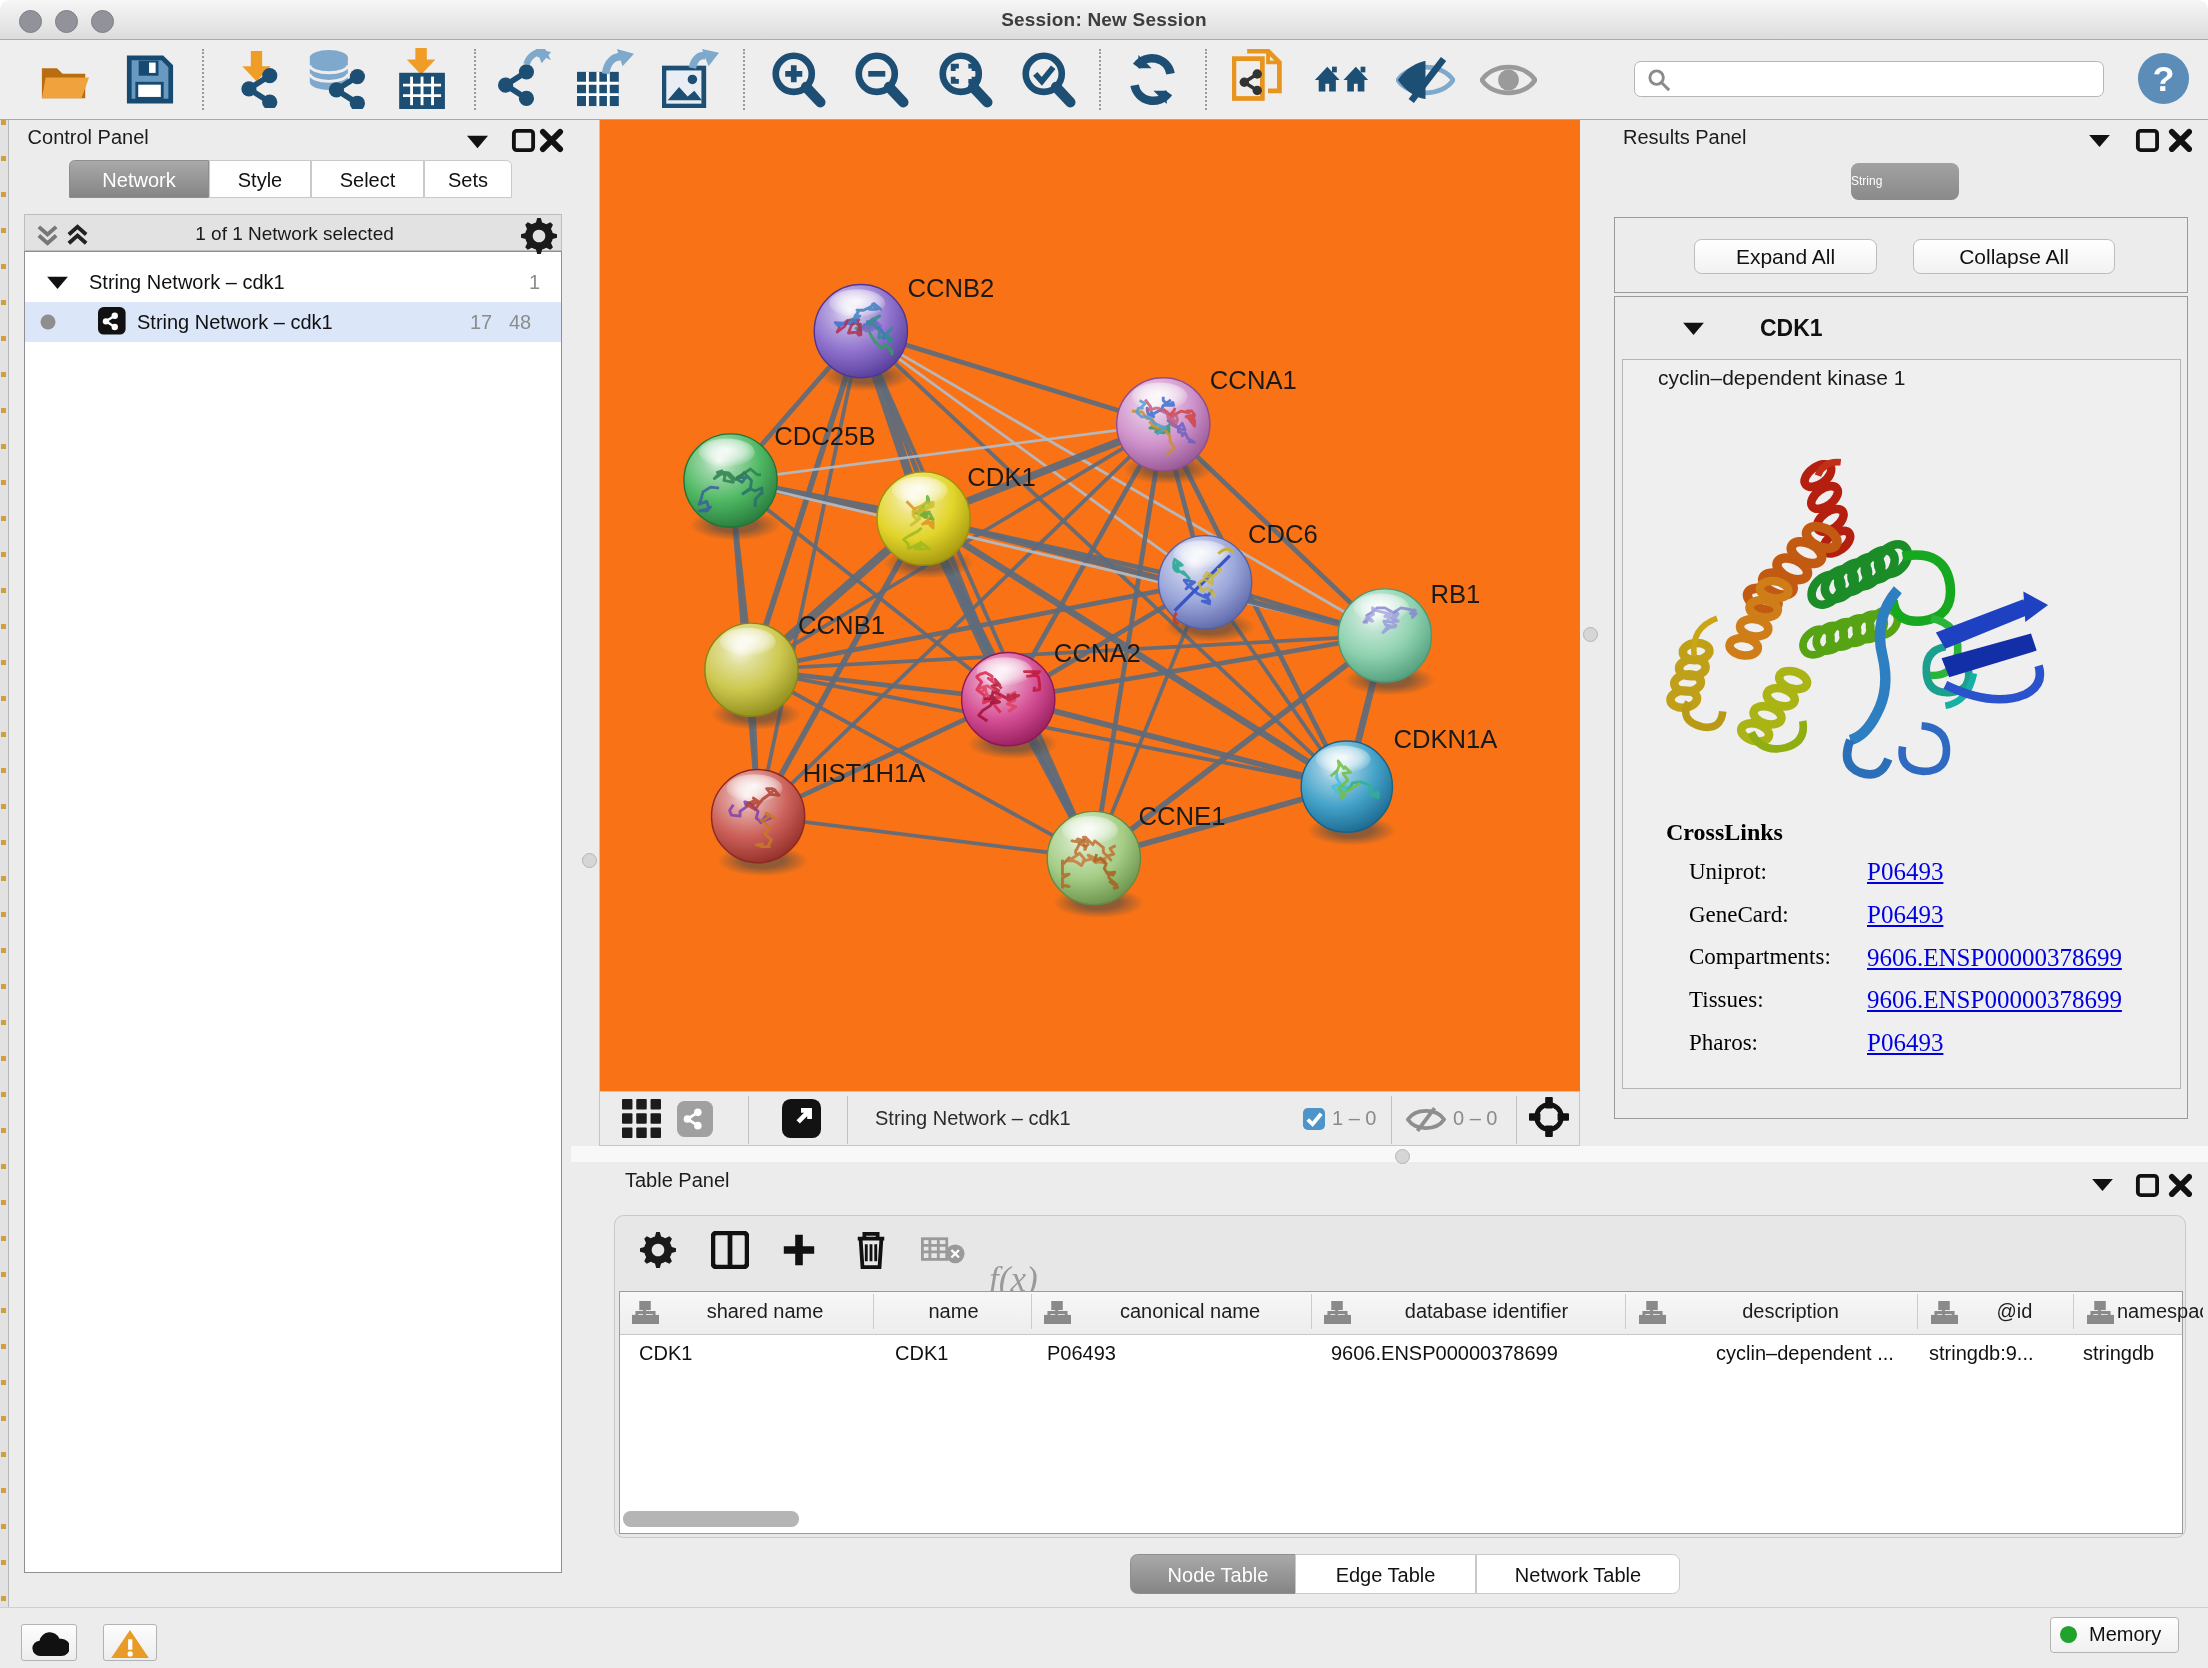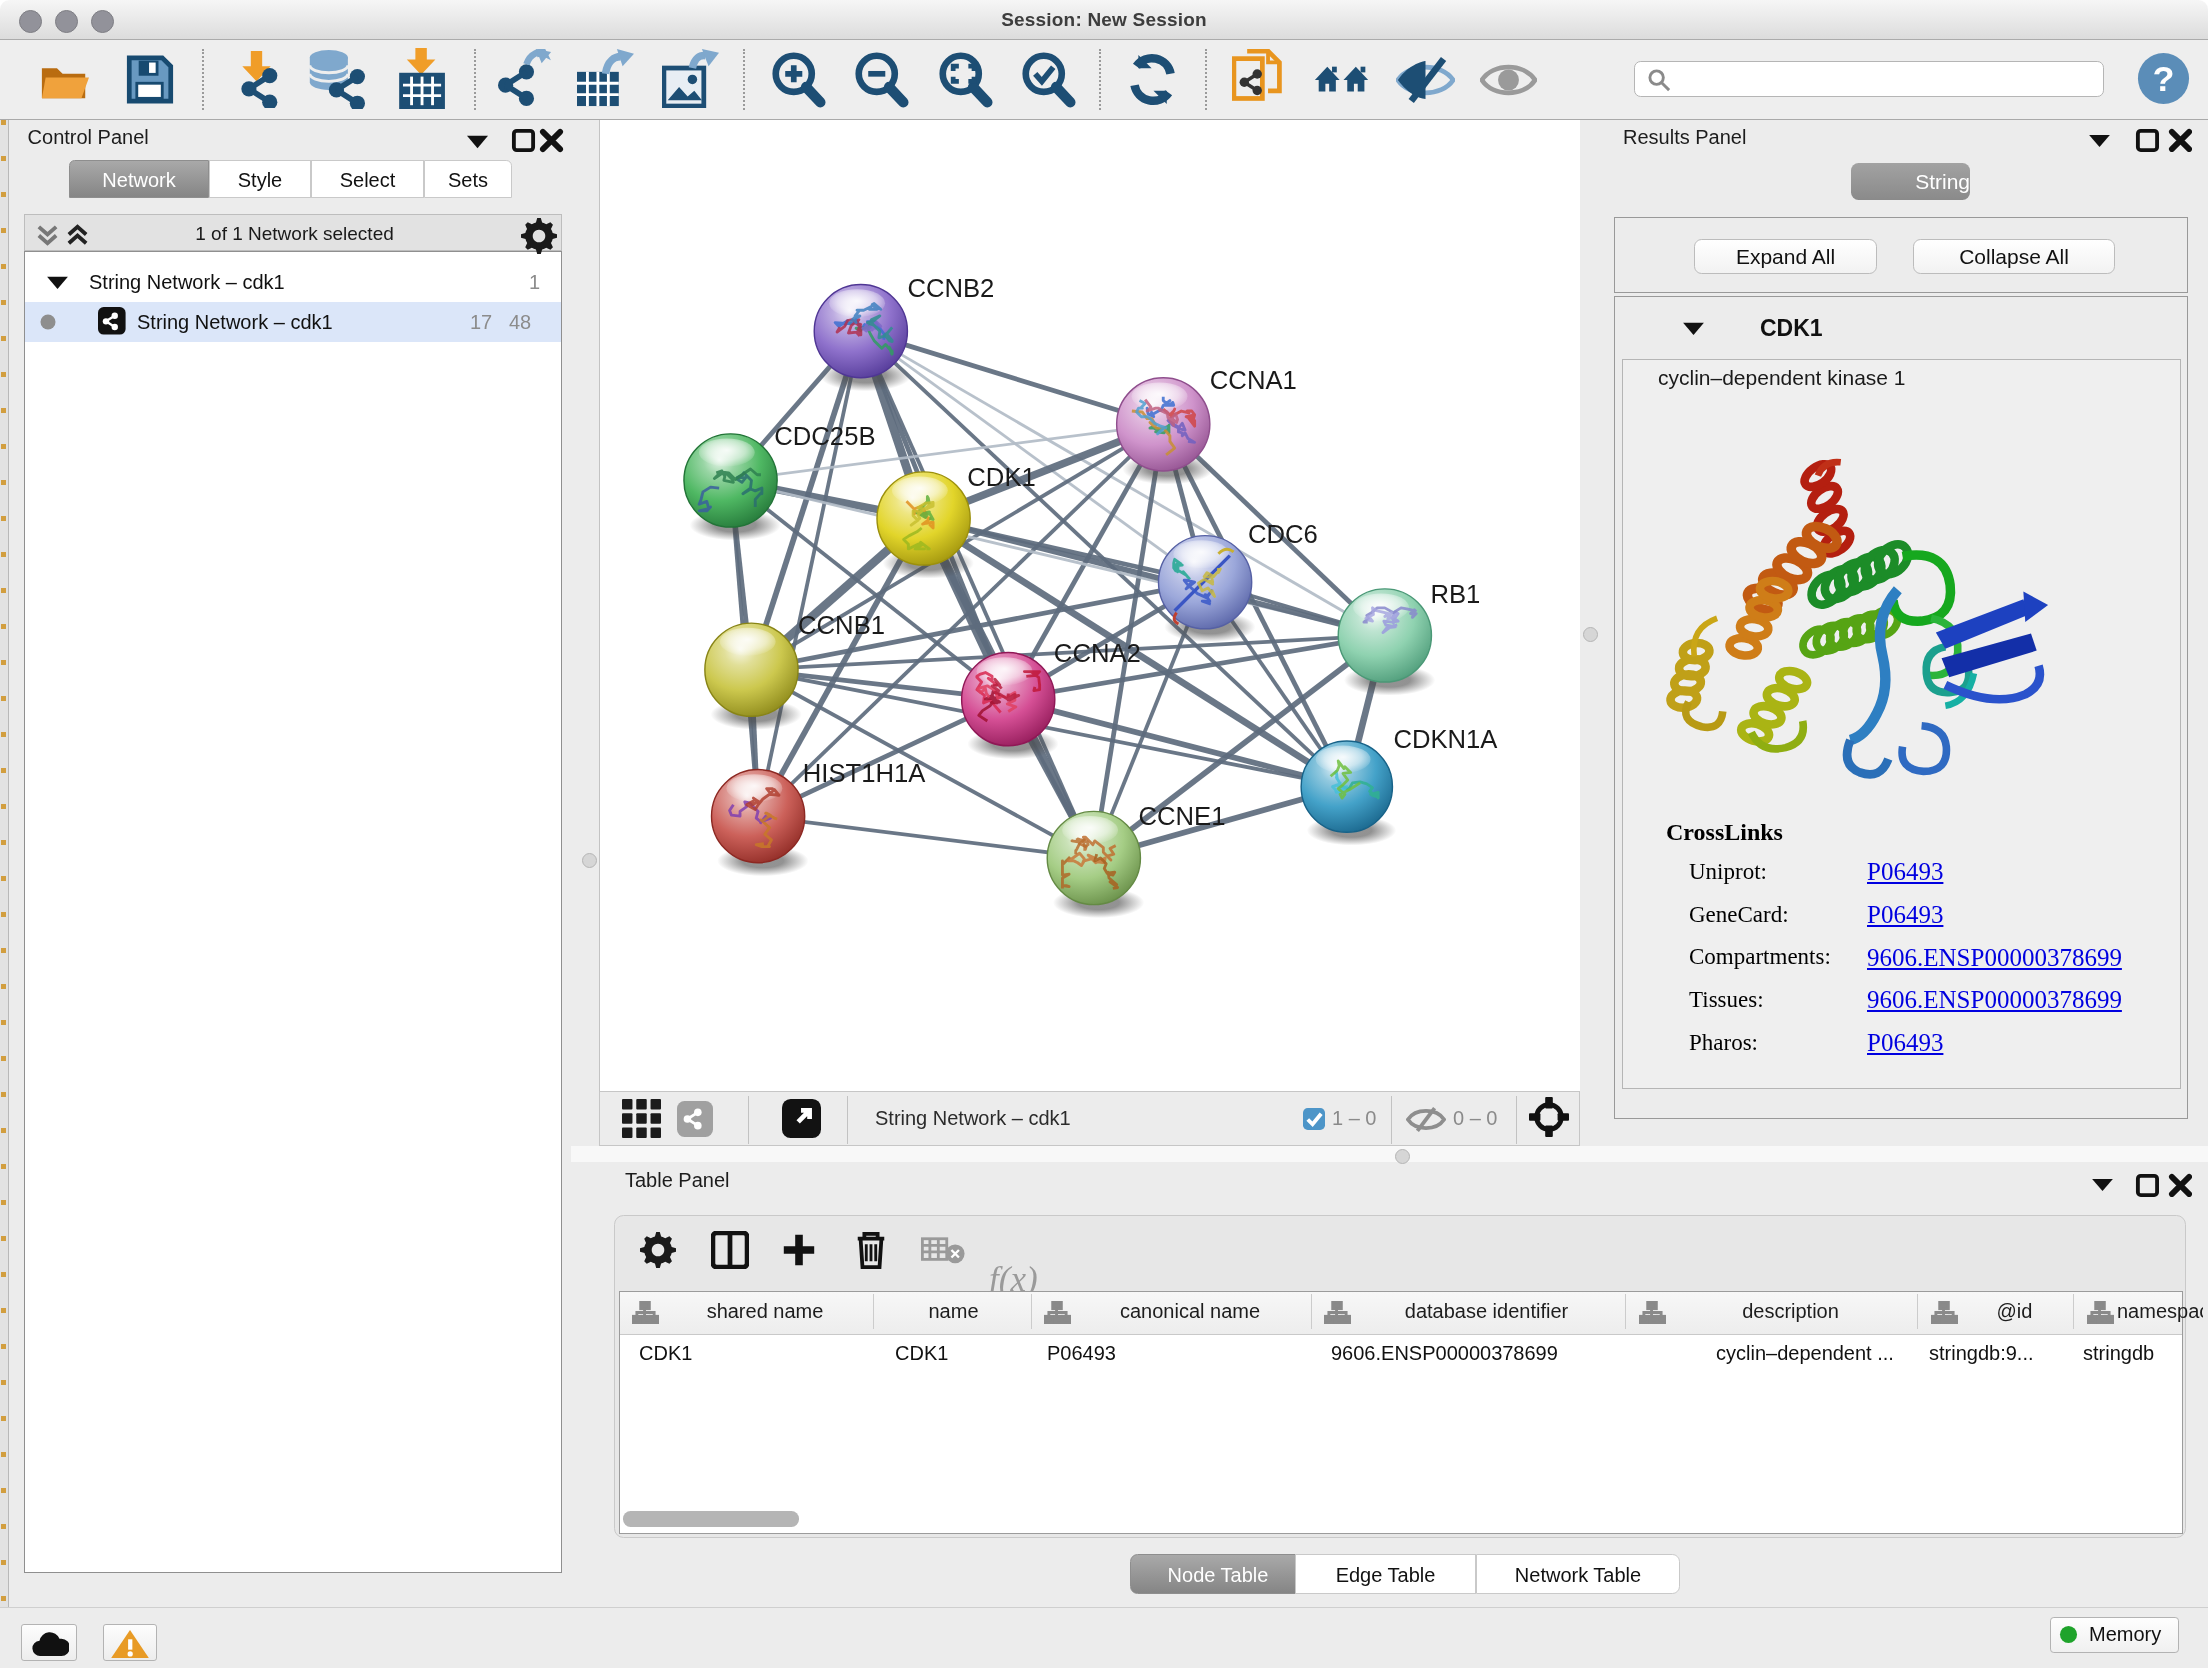--- a/index.html
+++ b/index.html
@@ -12,21 +12,21 @@
 .toolbar{left:0;top:40px;width:2208px;height:79px;background:#eeeeee;border-bottom:1px solid #a9a9a9;}
 .tsep{top:49px;height:61px;width:0;border-left:2.9px dotted #9a9a9a;z-index:2;}
 .searchbox{left:1634px;top:61px;width:468px;height:34px;background:#fff;border:1px solid #b5b5b5;border-radius:6.7px;}
 .leftstrip{left:0;top:120px;width:8.6px;height:1487px;background:#e2e2e2;border-right:1px solid #b8b8b8;box-sizing:border-box;}
 .leftdots{left:1px;top:120px;width:4.8px;height:1487px;background:repeating-linear-gradient(#cf9222 0 4.8px,rgba(0,0,0,0) 4.8px 36px);opacity:.85;}
 .cp-title{left:27.6px;top:126px;font-size:20px;color:#1c1c1c;}
 .tab{height:38px;border:1px solid #c9c9c9;background:#fff;color:#111;font-size:20px;text-align:center;line-height:38px;box-sizing:border-box;z-index:2;}
 .tabsel{background:linear-gradient(#a9a9a9,#858585);color:#fff;border-color:#8e8e8e;}
 .cp-bar{left:24px;top:214px;width:538px;height:37px;background:#e2e2e2;border:1px solid #bdbdbd;box-sizing:border-box;}
 .cp-list{left:24px;top:251px;width:538px;height:1322px;background:#fff;border:1px solid #8f8f8f;box-sizing:border-box;}
-.netcanvas{left:599px;top:120px;width:981px;height:971px;background:#ffffff;border-left:1px solid #c3c3c3;box-sizing:border-box;}
+.netcanvas{left:599px;top:120px;width:981px;height:971px;background:#f97316;border-left:1px solid #c3c3c3;box-sizing:border-box;}
 .netbar{left:599px;top:1091px;width:981px;height:55px;background:#ececec;border:1px solid #c6c6c6;box-sizing:border-box;}
 .splitH{left:571px;top:1146px;width:1638px;height:16px;background:#f8f8f8;}
 .rp{left:1580px;top:120px;width:629px;height:1026px;background:#ececec;}
 .rbox{border:1px solid #999;box-sizing:border-box;background:#ececec;}
 .btn{background:linear-gradient(#ffffff,#f2f2f2);border:1px solid #bcbcbc;border-radius:7.6px;box-sizing:border-box;text-align:center;color:#111;}
 .tp-box{left:614px;top:1215px;width:1572px;height:323px;background:#e7e7e7;border:1px solid #c9c9c9;border-radius:9.5px;box-sizing:border-box;}
 .tbl{left:619px;top:1291px;width:1564px;height:243px;background:#fff;border:1px solid #9b9b9b;box-sizing:border-box;}
 .thead{left:0;top:0;width:100%;height:43px;background:linear-gradient(#f7f7f7,#ededed);border-bottom:1px solid #c9c9c9;box-sizing:border-box;}
 .hsep{top:3.8px;height:35px;width:0;border-left:1px solid #cccccc;z-index:2;}
 .htext{font-size:20px;color:#1d1d1d;top:9.5px;z-index:2;}
@@ -560,21 +560,21 @@
       <rect x="17" y="30" width="8" height="12" rx="1"></rect>
       <rect x="0" y="17" width="12" height="8" rx="1"></rect>
       <rect x="30" y="17" width="12" height="8" rx="1"></rect>
     </g>
   </svg>
 <div class="abs z2" style="left:875px;top:1107px;font-size:20px;color:#2b2b2b;">String Network – cdk1</div>
 <div class="abs splitH"></div>
 
 <div class="abs rp"></div>
 <div class="abs" style="left:1623px;top:126px;font-size:20px;color:#1c1c1c;">Results Panel</div>
-<div class="abs" style="left:1851px;top:163px;width:119px;height:37px;border-radius:7.6px;background:linear-gradient(#a2a2a2,#8a8a8a);color:#fff;font-size:21px;text-align:right;line-height:37px;">String</div>
+<div class="abs" style="left:1851px;top:163px;width:108px;height:37px;border-radius:7.6px;background:linear-gradient(#a2a2a2,#8a8a8a);color:#fff;font-size:12px;text-align:left;line-height:37px;">String</div>
 <div class="abs rbox" style="left:1614px;top:217px;width:574px;height:76px;"></div>
 <div class="abs btn" style="left:1694px;top:239px;width:183px;height:35px;font-size:21px;line-height:33px;">Expand All</div>
 <div class="abs btn" style="left:1913px;top:239px;width:202px;height:35px;font-size:21px;line-height:33px;">Collapse All</div>
 <div class="abs rbox" style="left:1614px;top:296px;width:574px;height:823px;"></div>
 <div class="abs" style="left:1760px;top:315px;font-size:23px;font-weight:bold;color:#111;">CDK1</div>
 <div class="abs rbox" style="left:1622px;top:359px;width:559px;height:730px;background:#efefef;border-color:#b5b5b5;"></div>
 <div class="abs z2" style="left:1658px;top:366px;font-size:21px;color:#1a1a1a;">cyclin–dependent kinase 1</div>
 <svg class="abs" style="left:1682px;top:320px;" width="23" height="17" viewBox="0 0 24 18">
     <path d="M1 3 L23 3 L12 16 Z" fill="#111"></path>
   </svg>

